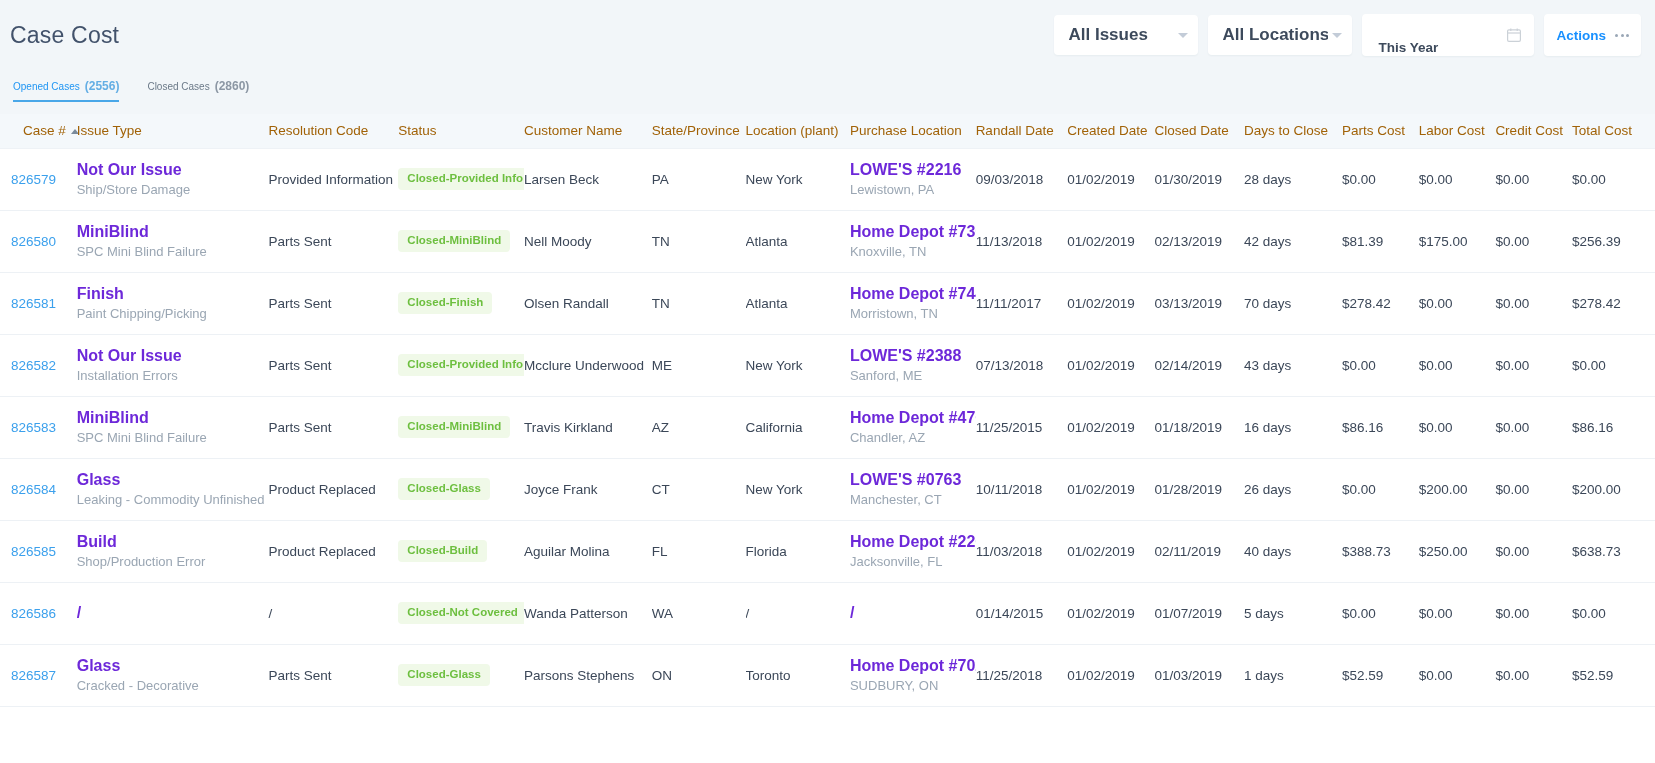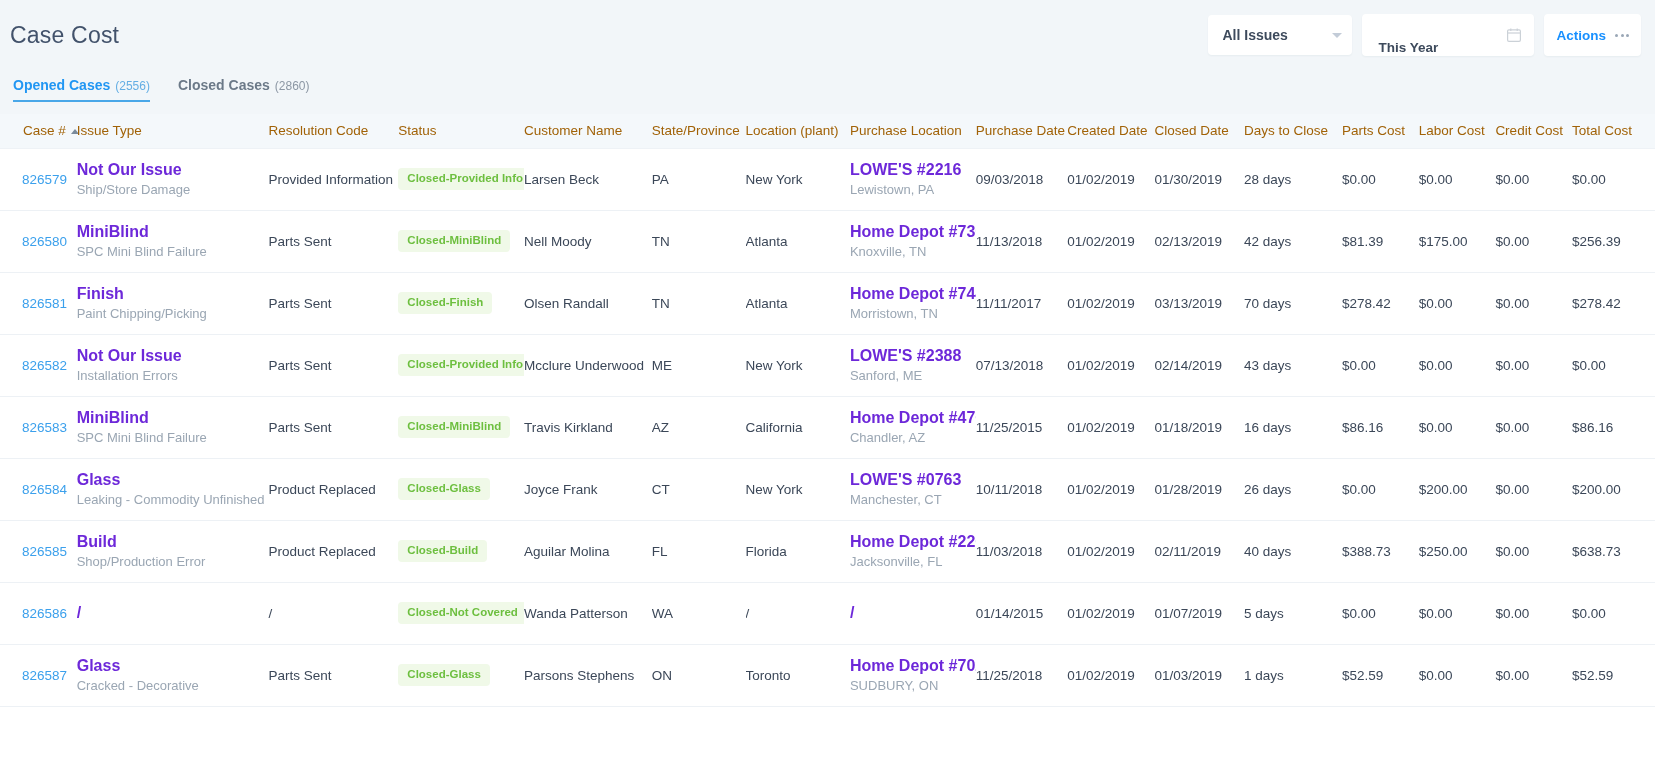--- a/index.html
+++ b/index.html
@@ -38,21 +38,21 @@
     width: 144px;
     height: 40px;
     background: #fff;
     border-radius: 4px;
     display: flex;
     align-items: center;
     padding: 0 10px 0 14px;
     box-shadow: 0 1px 2px rgba(25,50,80,.05);
   }
   .select-box .sel-label {
-    font-size: 14px;
+    font-size: 17px;
     color: #3d4a5c;
     font-weight: 700;
     flex: 1 1 auto;
     white-space: nowrap;
     overflow: hidden;
   }
   .caret {
     width: 0; height: 0;
     border-left: 5px solid transparent;
     border-right: 5px solid transparent;
@@ -113,22 +113,22 @@
     background: #f2f6f9;
   }
   .tab {
     position: relative;
     display: flex;
     align-items: baseline;
     gap: 5px;
     padding-bottom: 9px;
     white-space: nowrap;
   }
-  .tab .tab-label { font-size: 14px; font-weight: 700; color: #6b7988; }
-  .tab .tab-count { font-size: 12px; color: #8c97a4; font-weight: 400; }
+  .tab .tab-label { font-size: 10px; font-weight: 400; color: #6b7988; }
+  .tab .tab-count { font-size: 12px; color: #8c97a4; font-weight: 700; }
   .tab.active .tab-label { color: #2196f3; }
   .tab.active .tab-count { color: #64aee4; }
   .tab.active::after {
     content: "";
     position: absolute;
     left: 0; right: 0; bottom: 0;
     height: 2px;
     background: #49a7e8;
   }
 
@@ -172,21 +172,21 @@
   table.grid tbody td {
     height: 62px;
     font-size: 13.5px;
     color: #3b4758;
     border-bottom: 1px solid #edf1f5;
     padding: 0 10px 0 0;
     vertical-align: middle;
     white-space: nowrap;
     overflow: hidden;
   }
-  table.grid tbody td.first { padding-left: 22px; }
+  table.grid tbody td.first { padding-left: 11px; }
 
   .caseno { color: #3ba0ec; font-size: 13.5px; }
 
   .two-line { display: flex; flex-direction: column; justify-content: center; line-height: 1.25; }
   .tl-main { color: #6d28d9; font-weight: 700; font-size: 16px; }
   .tl-sub { color: #9aa6b3; font-size: 13px; font-weight: 400; margin-top: 2px; }
 
   .badge {
     display: inline-block;
     background: #f0f9e8;
@@ -227,20 +227,24 @@
     <div class="topbar-spacer"></div>
 
     <div class="filters">
 
       <div class="select-box">
         <span class="sel-label">All Issues</span>
         <span class="caret"></span>
       </div>
 
 
+      <div class="select-box">
+        <span class="sel-label">All Locations</span>
+        <span class="caret"></span>
+      </div>
 
       <div class="date-box">
         <span class="date-label">This Year</span>
         <span class="cal-icon">
           <svg viewBox="0 0 16 16" width="16" height="16" fill="none" stroke="#8e9aa8" stroke-width="1.2">
             <rect x="1.6" y="2.8" width="12.8" height="11.6" rx="1.3"></rect>
             <line x1="1.6" y1="6" x2="14.4" y2="6"></line>
             <line x1="4.8" y1="1.4" x2="4.8" y2="4.1"></line>
             <line x1="11.2" y1="1.4" x2="11.2" y2="4.1"></line>
           </svg>
@@ -293,21 +297,21 @@
       <thead>
         <tr>
           <th class="first"><span>Case #</span><span class="sort-caret"></span></th>
           <th>Issue Type</th>
           <th>Resolution Code</th>
           <th>Status</th>
           <th>Customer Name</th>
           <th>State/Province</th>
           <th>Location (plant)</th>
           <th>Purchase Location</th>
-          <th>Purchase Date</th>
+          <th>Randall Date</th>
           <th>Created Date</th>
           <th>Closed Date</th>
           <th>Days to Close</th>
           <th>Parts Cost</th>
           <th>Labor Cost</th>
           <th>Credit Cost</th>
           <th>Total Cost</th>
         </tr>
       </thead>
       <tbody id="tbody">

